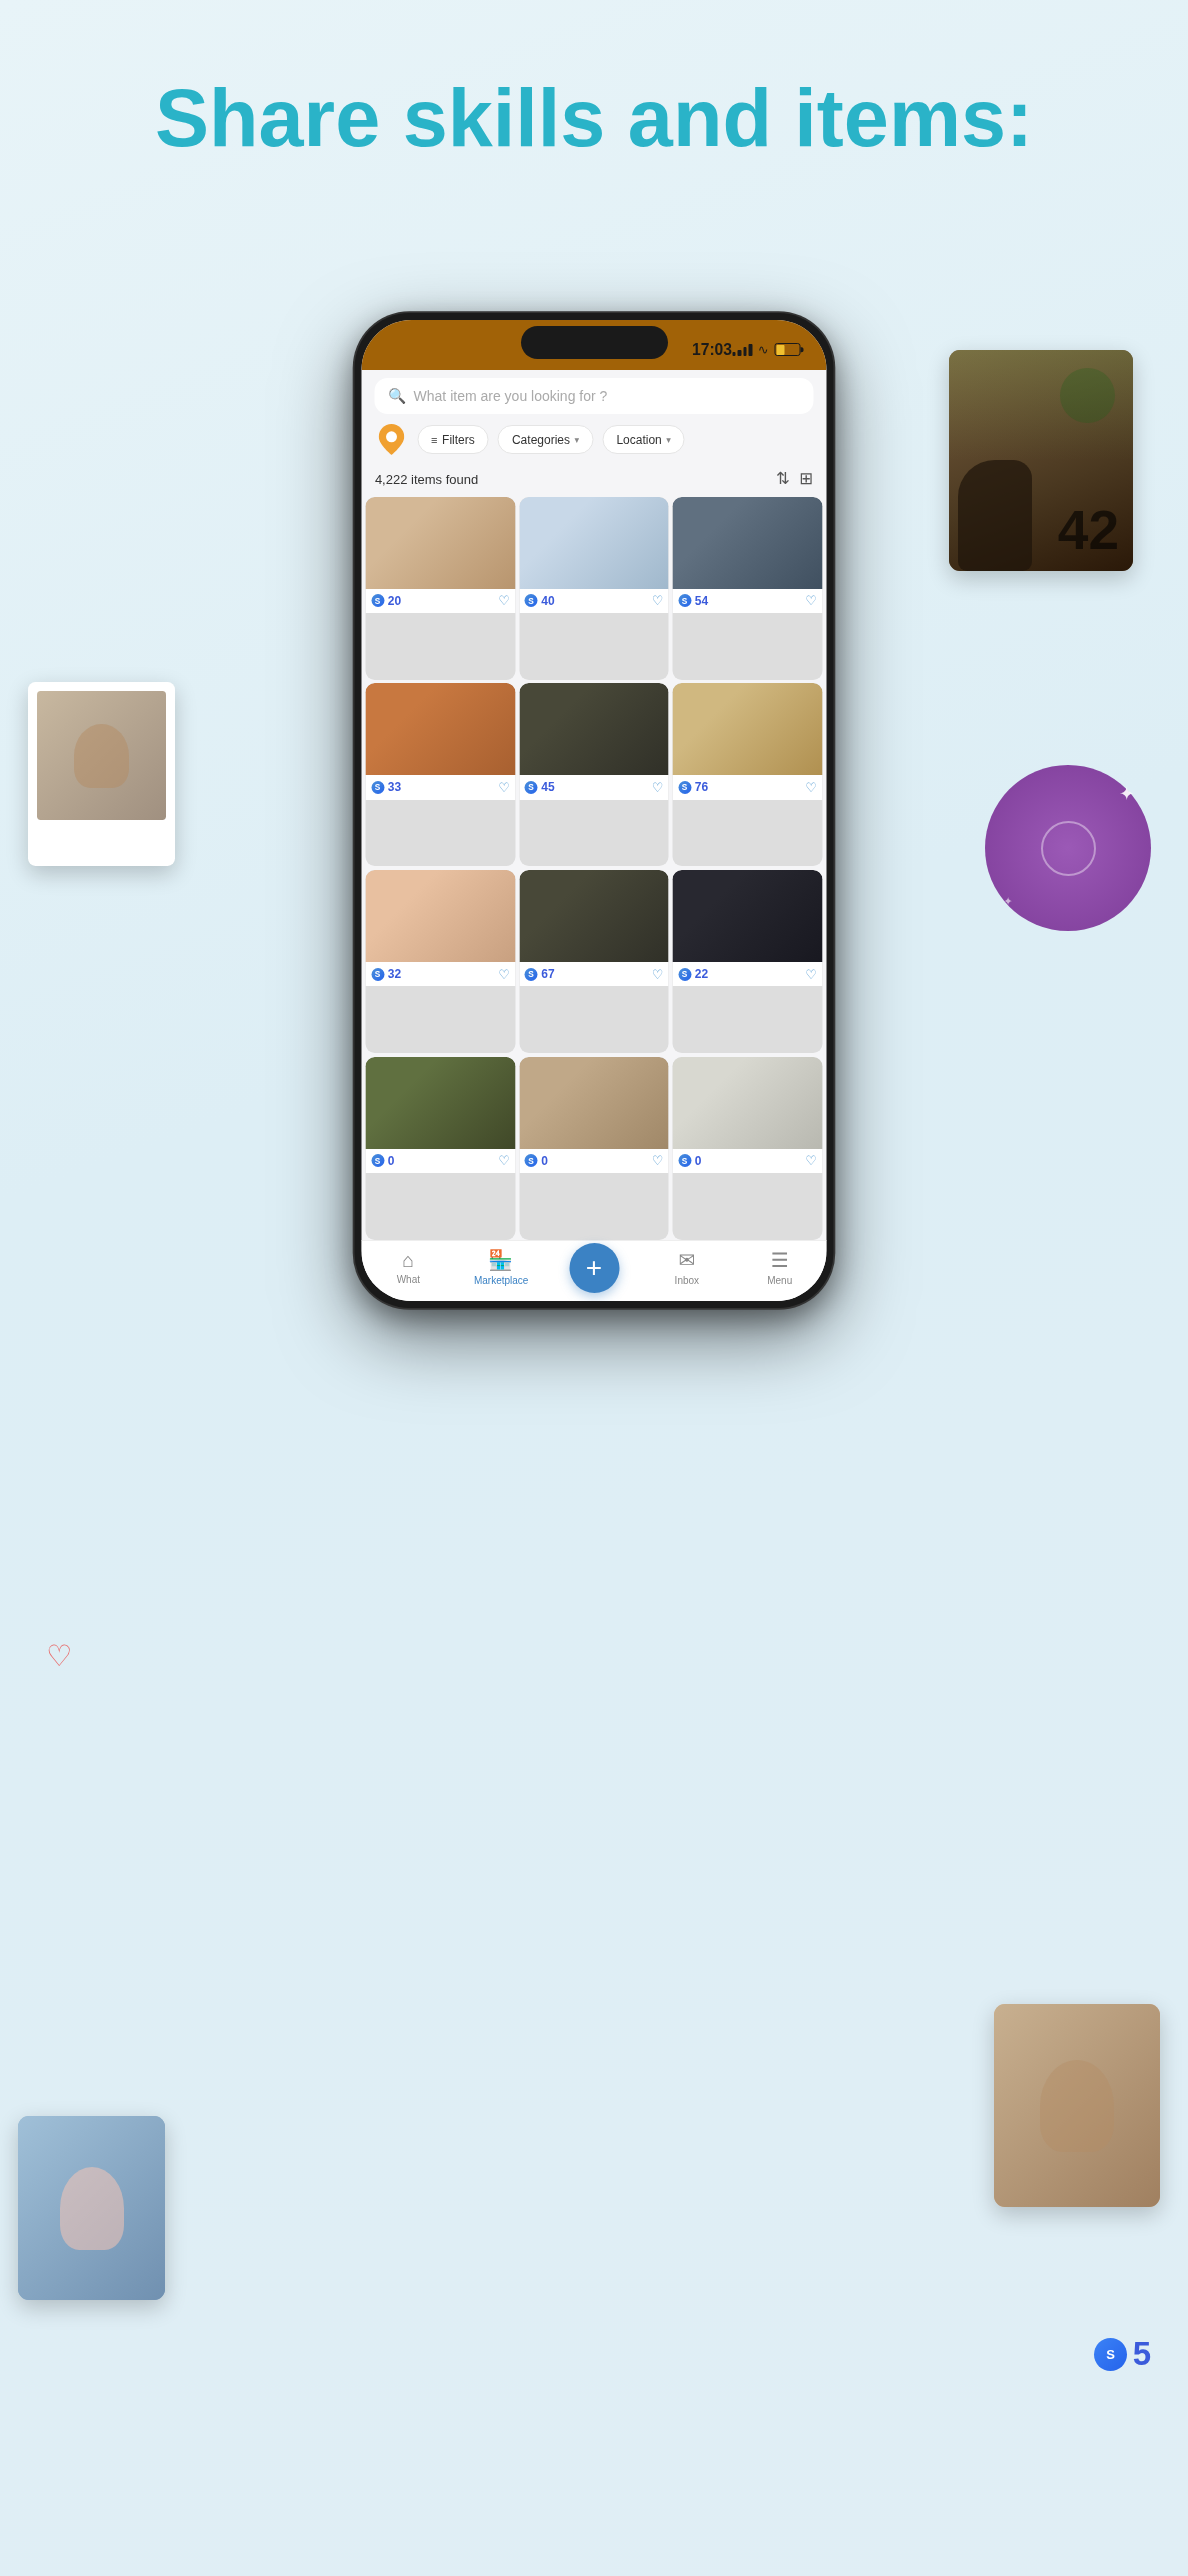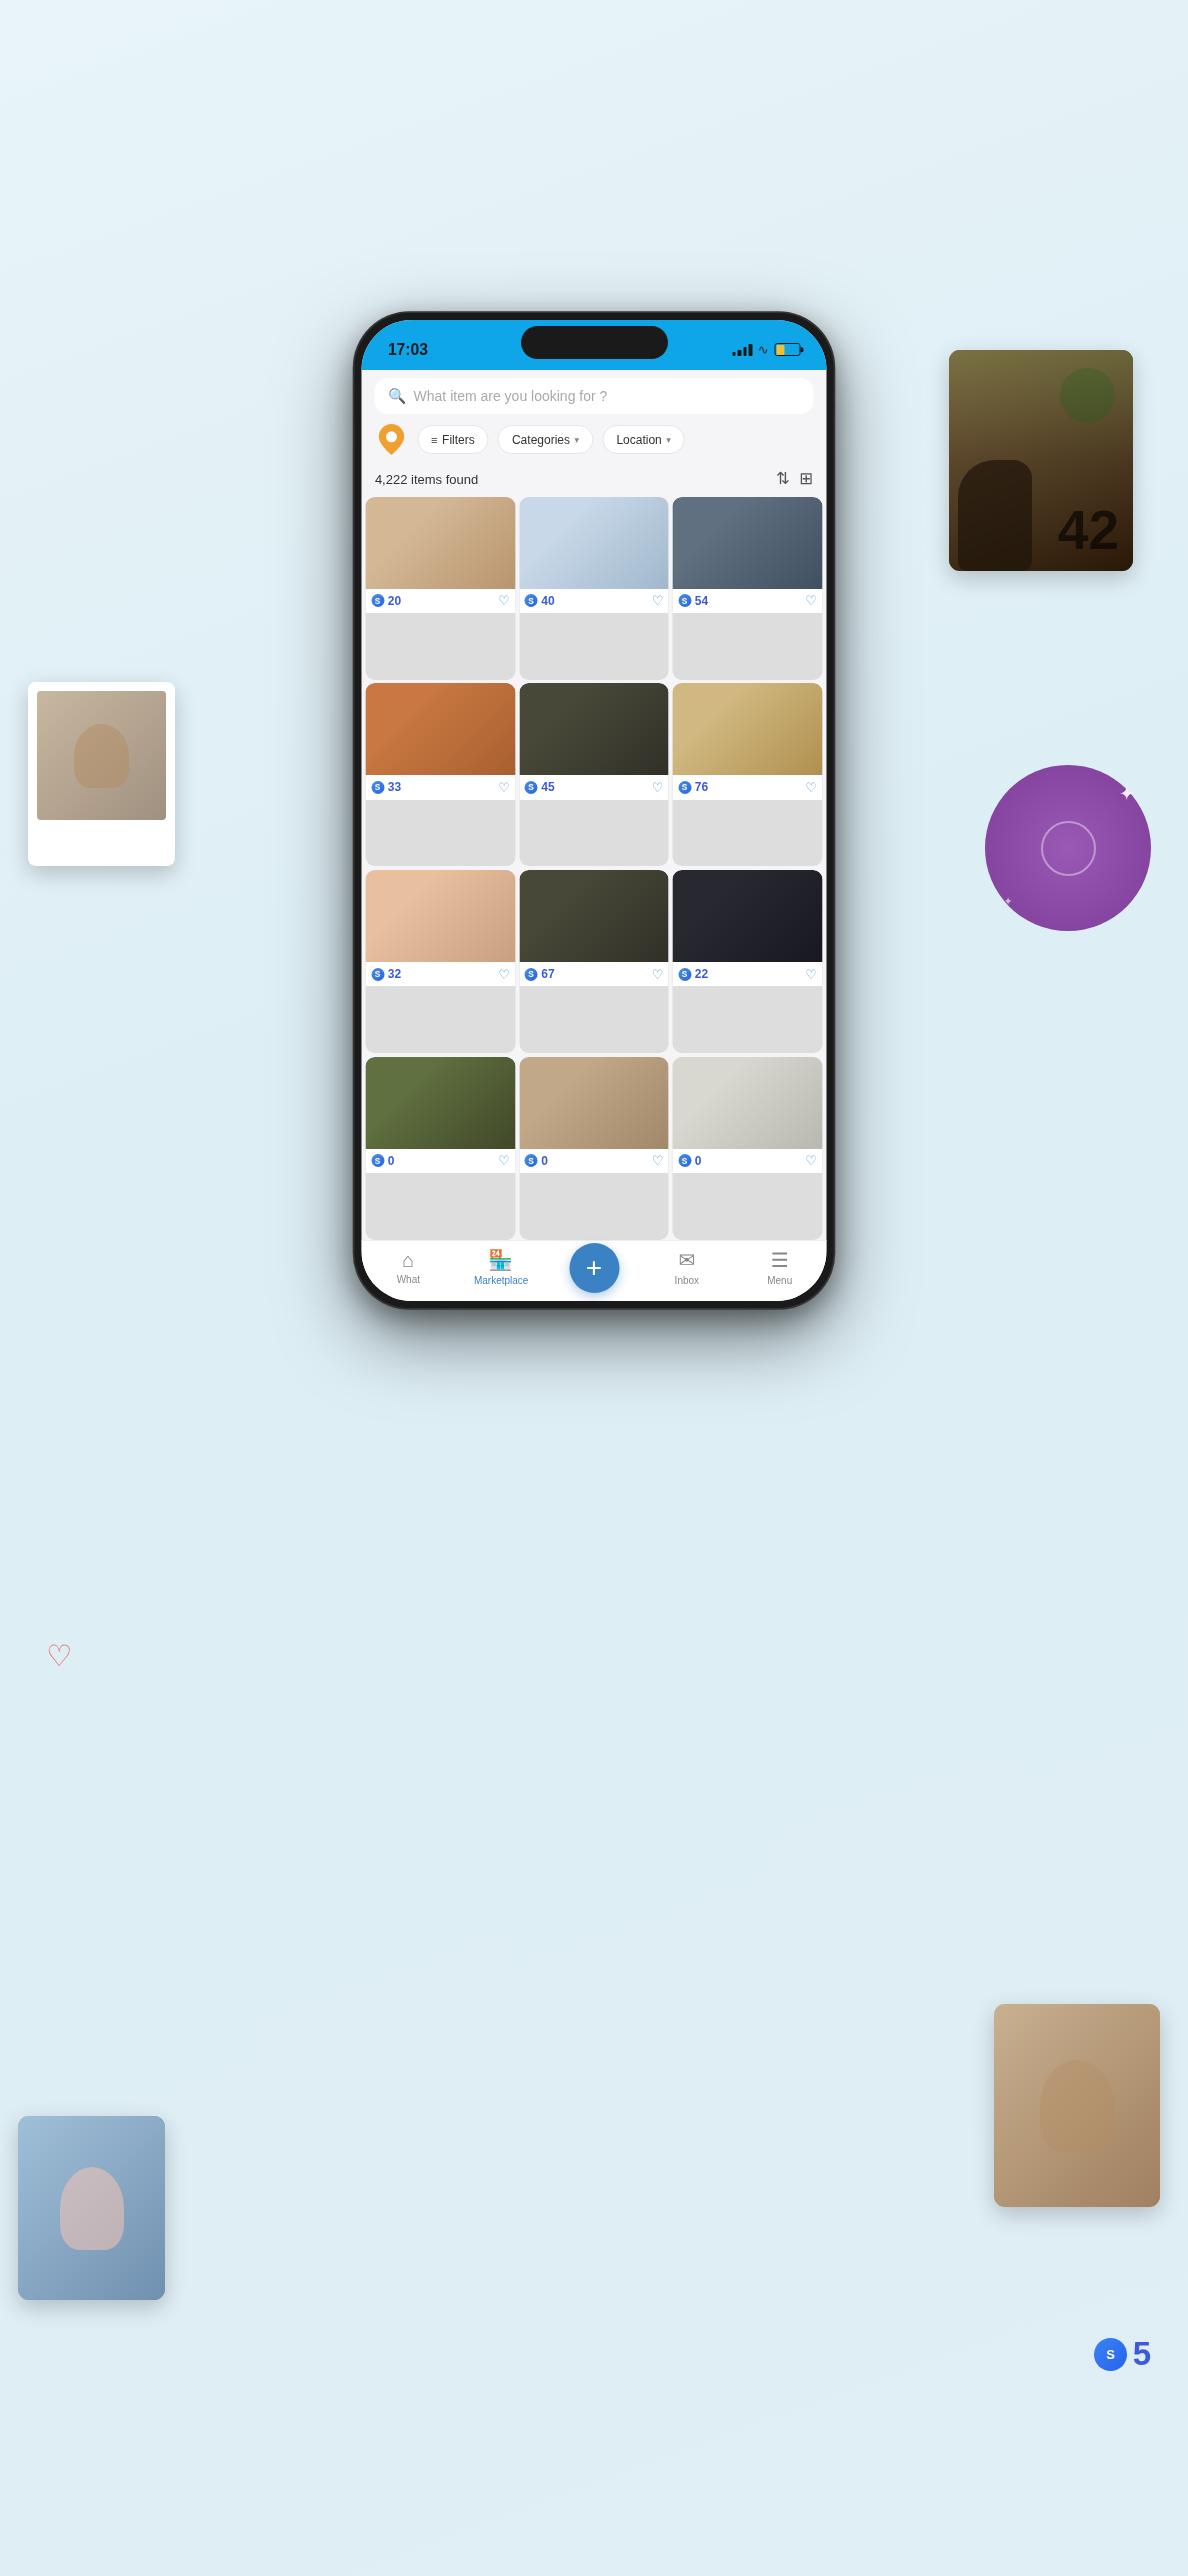--- a/index.html
+++ b/index.html
@@ -85,24 +85,24 @@
       overflow: hidden;
       display: flex;
       flex-direction: column;
     }
 
     
     .status-bar {
       height: 50px;
       display: flex;
       align-items: center;
-      justify-content: space-between;
+      justify-content: flex-end;
       padding: 0 26px;
       padding-top: 9.2px;
-      background: #0ea5e9;
+      background: #a16207;
       flex-shrink: 0;
     }
 
     .status-time {
       font-size: 15.7px;
       font-weight: 600;
       color: #1a1a1a;
     }
 
     .status-icons {
@@ -475,20 +475,21 @@
     .img-fitness { background: linear-gradient(135deg, #282830 30%, #181820 100%); }
     .img-gardening { background: linear-gradient(135deg, #607040 30%, #404828 100%); }
     .img-fashion { background: linear-gradient(135deg, #c0a888 30%, #a08868 100%); }
     .img-dance { background: linear-gradient(135deg, #d8d8d0 30%, #b8b8b0 100%); }
 
   </style>
 </head>
 <body>
 
 <div class="hero-text">
+  <div class="hero-line1">Share skills and items:</div>
 </div>
 
 <div class="deco-dog">
   <div style="width:100%;height:100%;background:linear-gradient(160deg,#7a6040 0%,#4a3820 60%,#2a1808 100%);position:relative;">
 
     <div style="position:absolute;bottom:0;left:9.2px;width:74px;height:111px;background:rgba(30,20,10,0.7);border-radius:37px 18.4px 9.2px 9.2px;"></div>
     <div style="position:absolute;top:18.4px;right:18.4px;width:55px;height:55px;background:rgba(50,80,30,0.5);border-radius:50%;"></div>
     <div style="position:absolute;top:0;left:0;right:0;bottom:0;background:linear-gradient(to bottom, rgba(120,180,80,0.2) 0%, transparent 50%);"></div>
   </div>
 </div>

